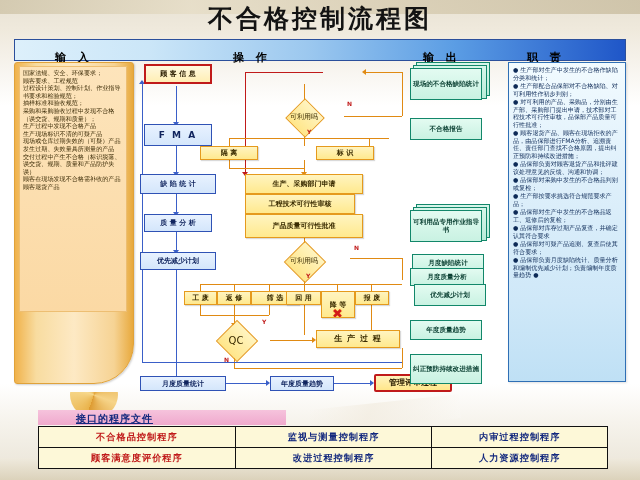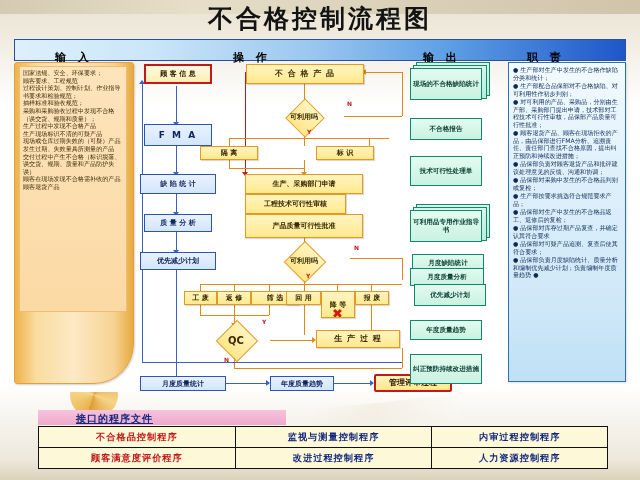--- a/index.html
+++ b/index.html
@@ -55,21 +55,21 @@
        box-shadow:1px 1px 1px rgba(0,0,0,.15);}
   .blu{background:linear-gradient(180deg,#e8f2ff,#d4e6fb);border:1px solid #2f52b5;color:#10245e;}
   .redb{background:linear-gradient(180deg,#fff9e0,#ffeeb4);border:2px solid #c01a1a;color:#2a1c00;}
   .redb2{background:linear-gradient(180deg,#fff3bf,#ffe68a);border:2px solid #c01a1a;color:#2a1c00;}
 
   
   .dia{position:absolute;}
   .dia .sh{position:absolute;inset:0;background:linear-gradient(180deg,#fff4c0,#ffe68a);
      border:1px solid #e59a1d;transform:rotate(45deg);}
   .dia .tx{position:absolute;inset:0;display:flex;align-items:center;justify-content:center;
-     font-size:7px;font-weight:bold;color:#3a2b00;}
+     font-size:7px;font-weight:normal;color:#3a2b00;}
 
   
   .ln{position:absolute;background:#3a5fc8;}
   .ln.v{width:1px;} .ln.h{height:1px;}
   .ln.o{background:#e08a13;}
   .ln.r{background:#c01a1a;}
   .arw{position:absolute;width:0;height:0;}
   .arw.dn{border-left:3px solid transparent;border-right:3px solid transparent;border-top:4px solid #3a5fc8;}
   .arw.up{border-left:3px solid transparent;border-right:3px solid transparent;border-bottom:4px solid #3a5fc8;}
   .arw.rt{border-top:3px solid transparent;border-bottom:3px solid transparent;border-left:4px solid #3a5fc8;}
@@ -225,41 +225,40 @@
     <div class="ln h" style="left:162px;top:300px;width:226px;"></div>
 
     <div class="ln v" style="left:162px;top:300px;height:14px;"></div>
     <div class="ln h" style="left:212px;top:321px;width:42px;"></div>
     <div class="arw rt" style="left:252px;top:318px;"></div>
     <div class="ln h" style="left:320px;top:321px;width:38px;"></div>
     <div class="arw rt" style="left:356px;top:318px;"></div>
 
     <div class="bx redb" style="left:130px;top:2px;width:68px;height:20px;">顾 客 信 息</div>
 
-    <div class="bx yel" style="left:232px;top:2px;width:118px;height:20px;font-size:8px;letter-spacing:1px;">不 合 格 产 品</div>
 
     <div class="dia" style="left:250px;top:44px;width:80px;height:22px;">
       <div class="sh" style="width:26px;height:26px;left:27px;top:-2px;"></div>
       <div class="tx">可利用吗</div>
     </div>
     <div class="lbl" style="left:333px;top:38px;">N</div>
     <div class="lbl" style="left:293px;top:66px;">Y</div>
 
     <div class="bx yel" style="left:186px;top:84px;width:58px;height:14px;">隔   离</div>
     <div class="bx yel" style="left:244px;top:84px;width:58px;height:14px;margin-top:30px;">报   告</div>
     <div class="bx yel" style="left:302px;top:84px;width:58px;height:14px;">标   识</div>
 
     <div class="bx blu" style="left:130px;top:62px;width:68px;height:22px;font-size:9px;letter-spacing:2px;">F M A</div>
 
     <div class="bx blu" style="left:126px;top:112px;width:76px;height:20px;">缺 陷 统 计</div>
     <div class="bx blu" style="left:130px;top:152px;width:68px;height:18px;">质 量 分 析</div>
     <div class="bx blu" style="left:126px;top:190px;width:76px;height:18px;">优先减少计划</div>
 
     <div class="bx yel" style="left:231px;top:112px;width:118px;height:20px;">生产、采购部门申请</div>
-    <div class="bx yel" style="left:231px;top:132px;width:101px;height:20px;">工程技术可行性审核</div>
+    <div class="bx yel" style="left:231px;top:132px;width:110px;height:20px;">工程技术可行性审核</div>
     <div class="bx yel" style="left:231px;top:152px;width:118px;height:24px;">产品质量可行性批准</div>
 
     <div class="dia" style="left:250px;top:186px;width:80px;height:26px;">
       <div class="sh" style="width:28px;height:28px;left:26px;top:-1px;"></div>
       <div class="tx">可利用吗</div>
     </div>
     <div class="lbl" style="left:340px;top:182px;">N</div>
     <div class="lbl" style="left:292px;top:210px;">Y</div>
 
     <div class="bx yel" style="left:170px;top:229px;width:33px;height:14px;">工 废</div>
@@ -285,21 +284,20 @@
     <div class="bx redb2" style="left:360px;top:312px;width:78px;height:18px;border-radius:2px;font-size:8px;">管理评审过程</div>
 
     <div class="stack">
       <div class="s1" style="left:402px;top:0px;width:72px;height:32px;"></div>
       <div class="s1" style="left:399px;top:3px;width:72px;height:32px;"></div>
     </div>
     <div class="doc" style="left:396px;top:6px;width:72px;height:32px;text-align:center;">现场的不合格缺陷统计</div>
 
     <div class="doc" style="left:396px;top:56px;width:72px;height:22px;">不合格报告</div>
 
-    <div class="doc" style="left:396px;top:94px;width:72px;height:30px;">技术可行性处理单</div>
 
     <div class="stack">
       <div class="s1" style="left:402px;top:142px;width:72px;height:32px;"></div>
       <div class="s1" style="left:399px;top:145px;width:72px;height:32px;"></div>
     </div>
     <div class="doc" style="left:396px;top:148px;width:72px;height:32px;">可利用品专用作业指导书</div>
 
     <div class="doc" style="left:398px;top:192px;width:72px;height:18px;">月度缺陷统计</div>
     <div class="doc" style="left:396px;top:206px;width:74px;height:18px;">月度质量分析</div>
     <div class="doc" style="left:400px;top:222px;width:72px;height:22px;">优先减少计划</div>

